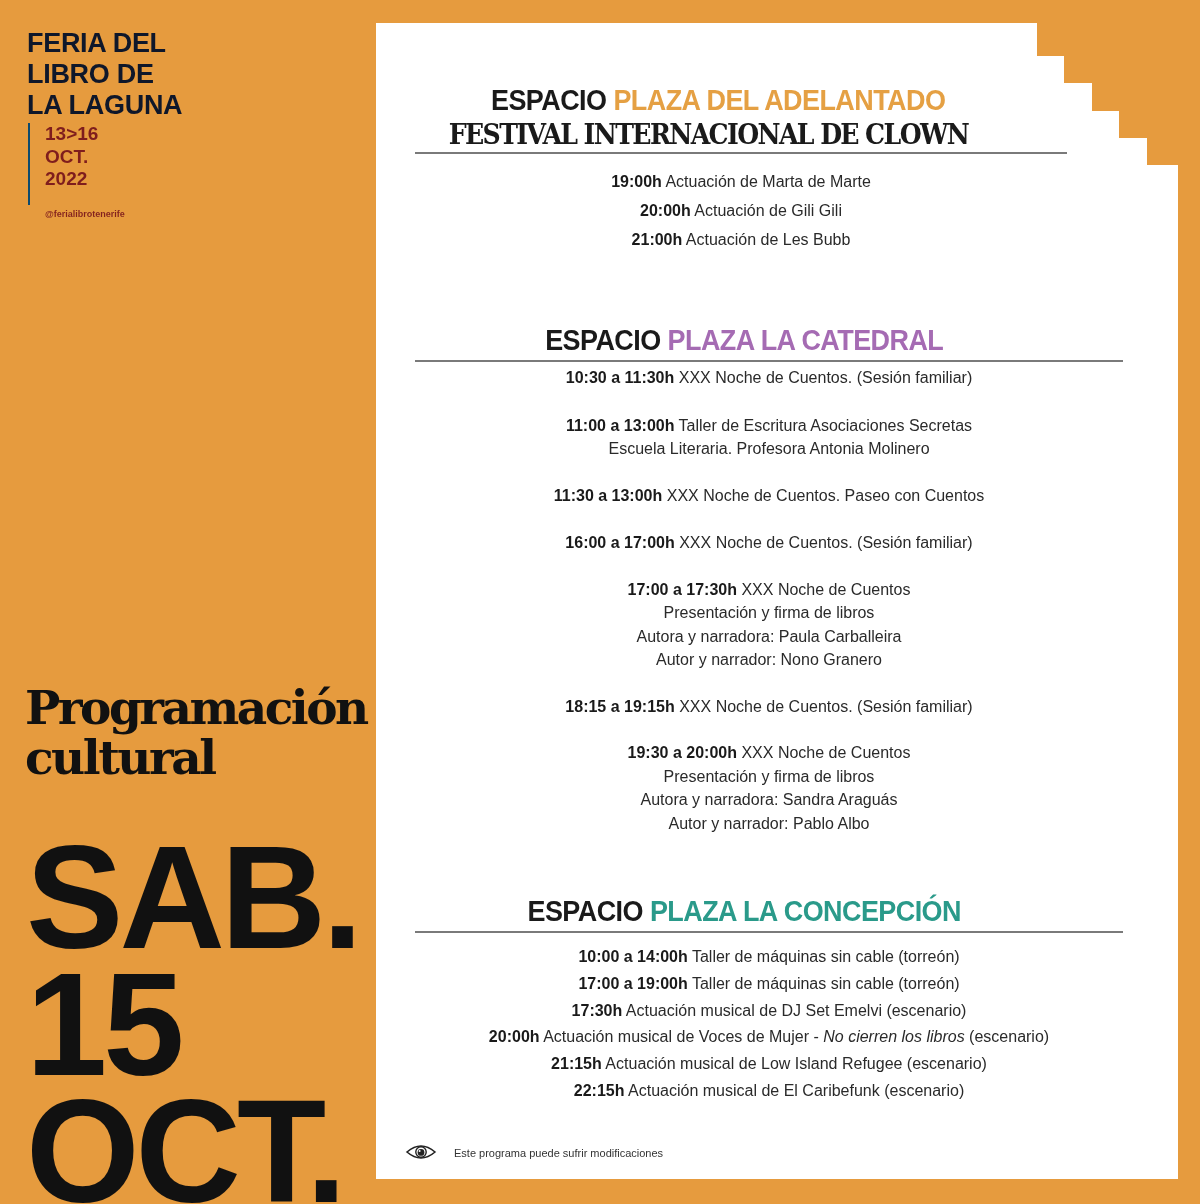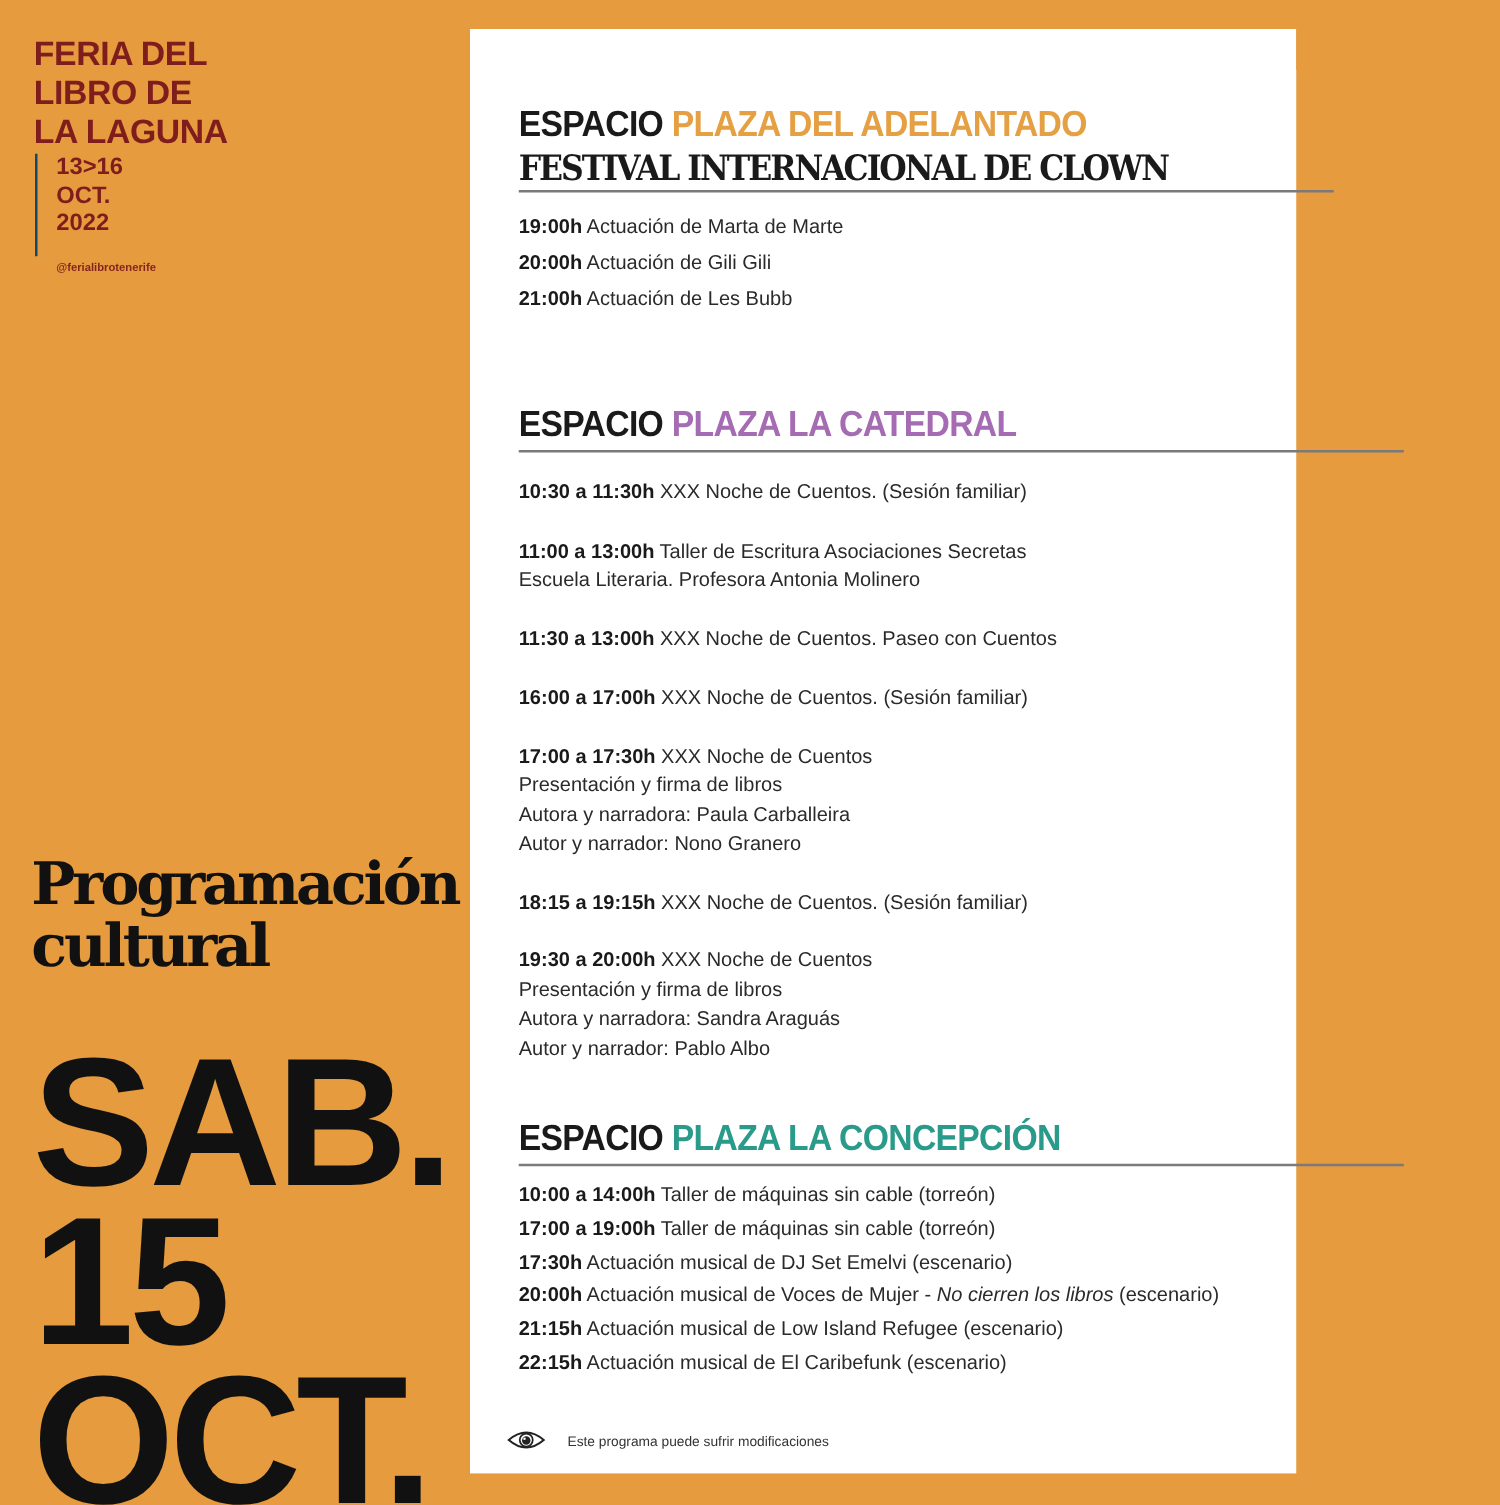--- a/index.html
+++ b/index.html
@@ -4,21 +4,21 @@
 <style>
   html, body { margin: 0; padding: 0; }
   body {
     width: 1200px; height: 1204px; position: relative; overflow: hidden;
     background: #E69B3E;
     font-family: "Liberation Sans", sans-serif;
   }
   
   .brand {
     position: absolute; left: 27px; top: 28px;
-    color: #7f1d1d; font-weight: 700; font-size: 27px; line-height: 31px;
+    color: #0f172a; font-weight: 700; font-size: 27px; line-height: 31px;
     letter-spacing: -0.3px;
   }
   .brand div { white-space: nowrap; }
   .dates {
     position: absolute; left: 28px; top: 123px;
     border-left: 2px solid #0c4a6e; padding-left: 15px;
     color: #7f1d1d; font-weight: 700; font-size: 19px; line-height: 22.5px;
     height: 82px;
   }
   .dates .handle { font-size: 9px; line-height: 14px; margin-top: 16px; font-weight: 700; opacity: 0.95; }
@@ -27,23 +27,24 @@
     font-family: "DejaVu Serif", serif; font-weight: 700; color: #111;
     font-size: 47px; line-height: 50px; letter-spacing: -2.5px;
   }
   .bigdate {
     position: absolute; left: 26px; top: 834px;
     font-family: "Liberation Sans", sans-serif; font-weight: 700; color: #111;
     font-size: 146px; line-height: 127px; letter-spacing: -4px;
   }
   
   .panel {
-    position: absolute; left: 376px; top: 23px; width: 661px; height: 1156px;
+    position: absolute; left: 376px; top: 23px; width: 802px; height: 1156px;
     background: #fff;
     clip-path: polygon(0 0, 661px 0, 661px 33px, 688px 33px, 688px 60px, 716px 60px, 716px 88px, 743px 88px, 743px 115px, 771px 115px, 771px 142px, 802px 142px, 802px 1156px, 0 1156px);
+    text-align: center;
   }
   .section { position: absolute; left: 39px; }
   .sec-head {
     font-family: "Liberation Sans", sans-serif; font-weight: 700;
     font-size: 29px; line-height: 32px; color: #1a1a1a; letter-spacing: -0.6px;
     white-space: nowrap; transform: scaleX(0.93); transform-origin: left;
   }
   .sec-sub {
     font-family: "DejaVu Serif", serif; font-weight: 700;
     font-size: 28px; line-height: 32px; color: #1a1a1a; letter-spacing: -1.8px;
@@ -99,21 +100,21 @@
       <div class="ev" style="line-height:29px;"><b>21:00h</b> <span>Actuación de Les Bubb</span></div>
     </div>
   </div>
 
   <div class="section" style="top:301px; width:708px;">
     <div class="sec-head">
       <span>ESPACIO</span>
       <span style="color:#A56BB3">PLAZA LA CATEDRAL</span>
     </div>
     <div class="rule"></div>
-    <div style="margin-top:20px;">
+    <div style="margin-top:4px;">
       <div class="ev"><b>10:30 a 11:30h</b> <span>XXX Noche de Cuentos. (Sesión familiar)</span></div>
       <div style="height:24px"></div>
       <div class="ev"><b>11:00 a 13:00h</b> <span>Taller de Escritura Asociaciones Secretas</span></div>
       <div class="ev">Escuela Literaria. Profesora Antonia Molinero</div>
       <div style="height:23px"></div>
       <div class="ev"><b>11:30 a 13:00h</b> <span>XXX Noche de Cuentos. Paseo con Cuentos</span></div>
       <div style="height:24px"></div>
       <div class="ev"><b>16:00 a 17:00h</b> <span>XXX Noche de Cuentos. (Sesión familiar)</span></div>
       <div style="height:23px"></div>
       <div class="ev"><b>17:00 a 17:30h</b> <span>XXX Noche de Cuentos</span></div>

